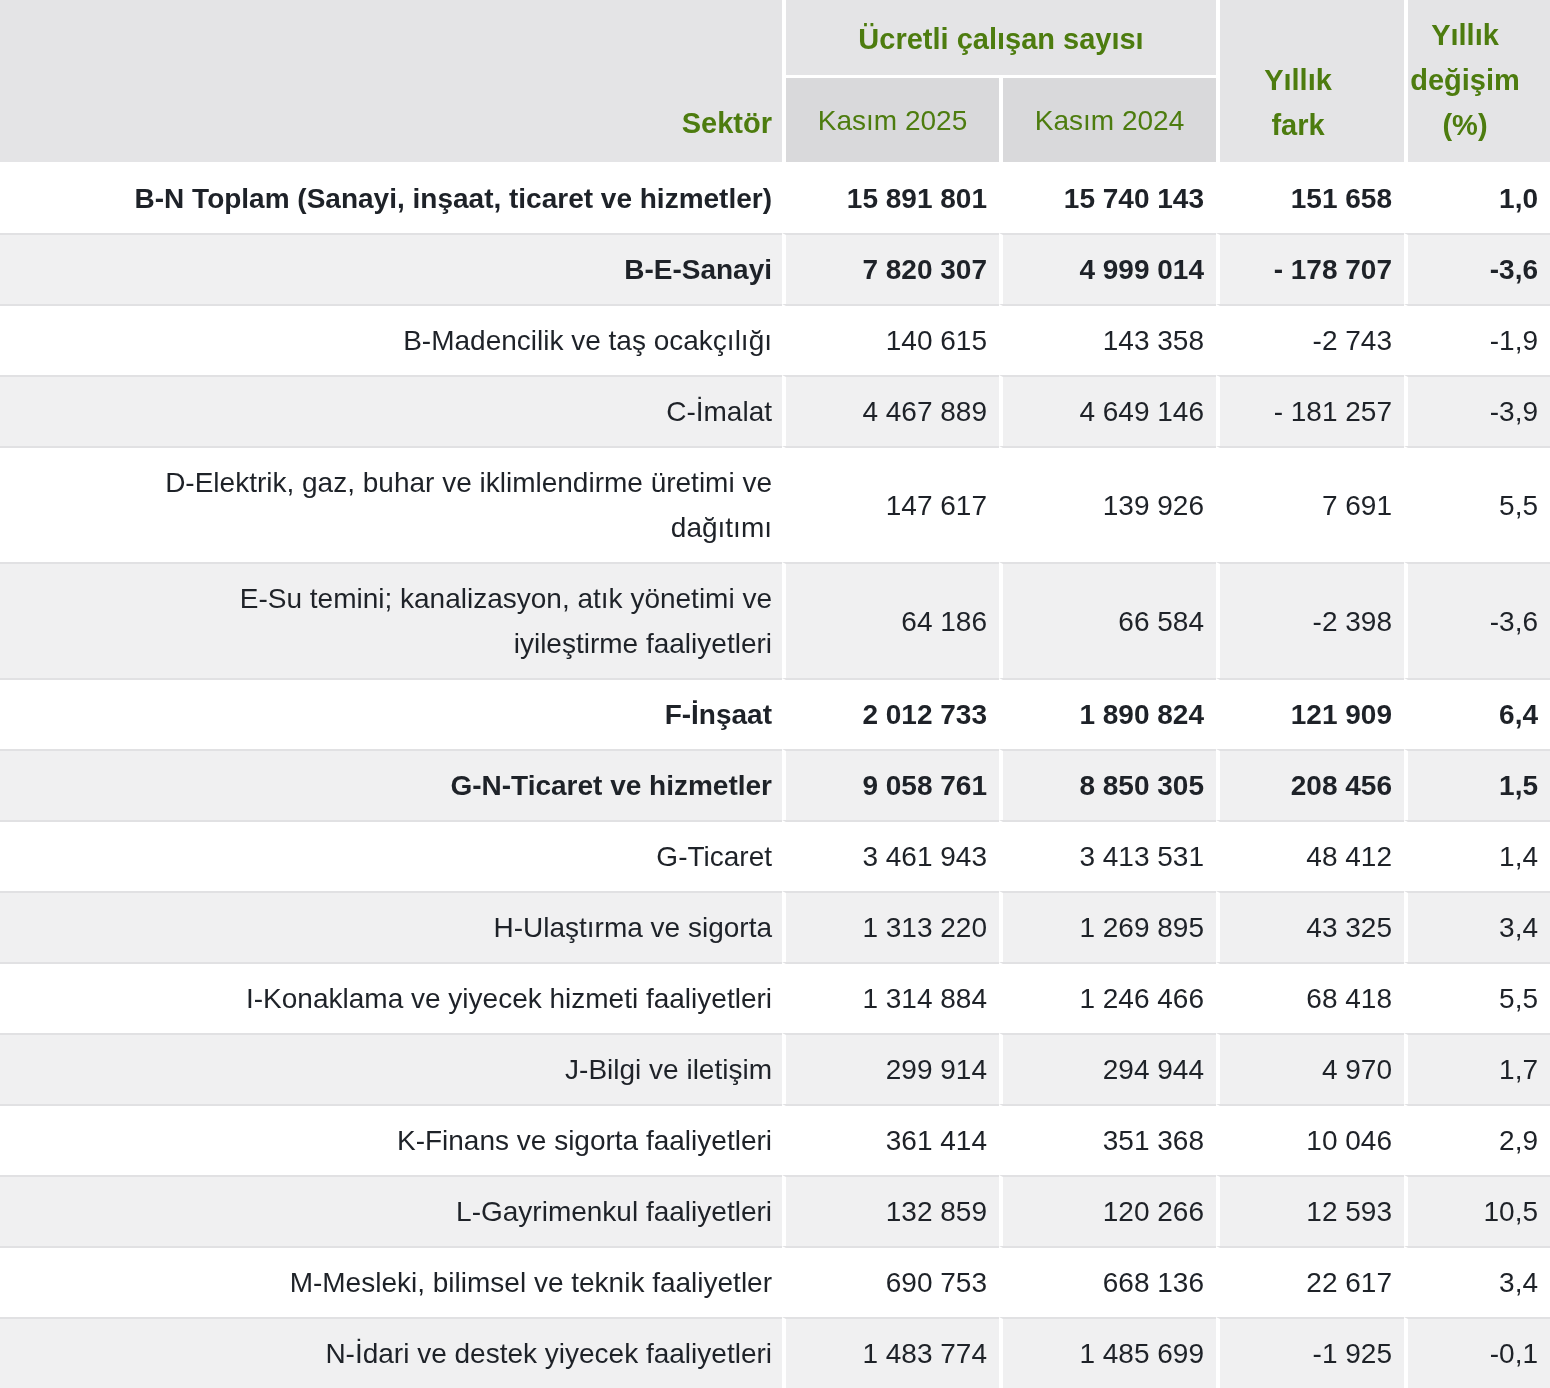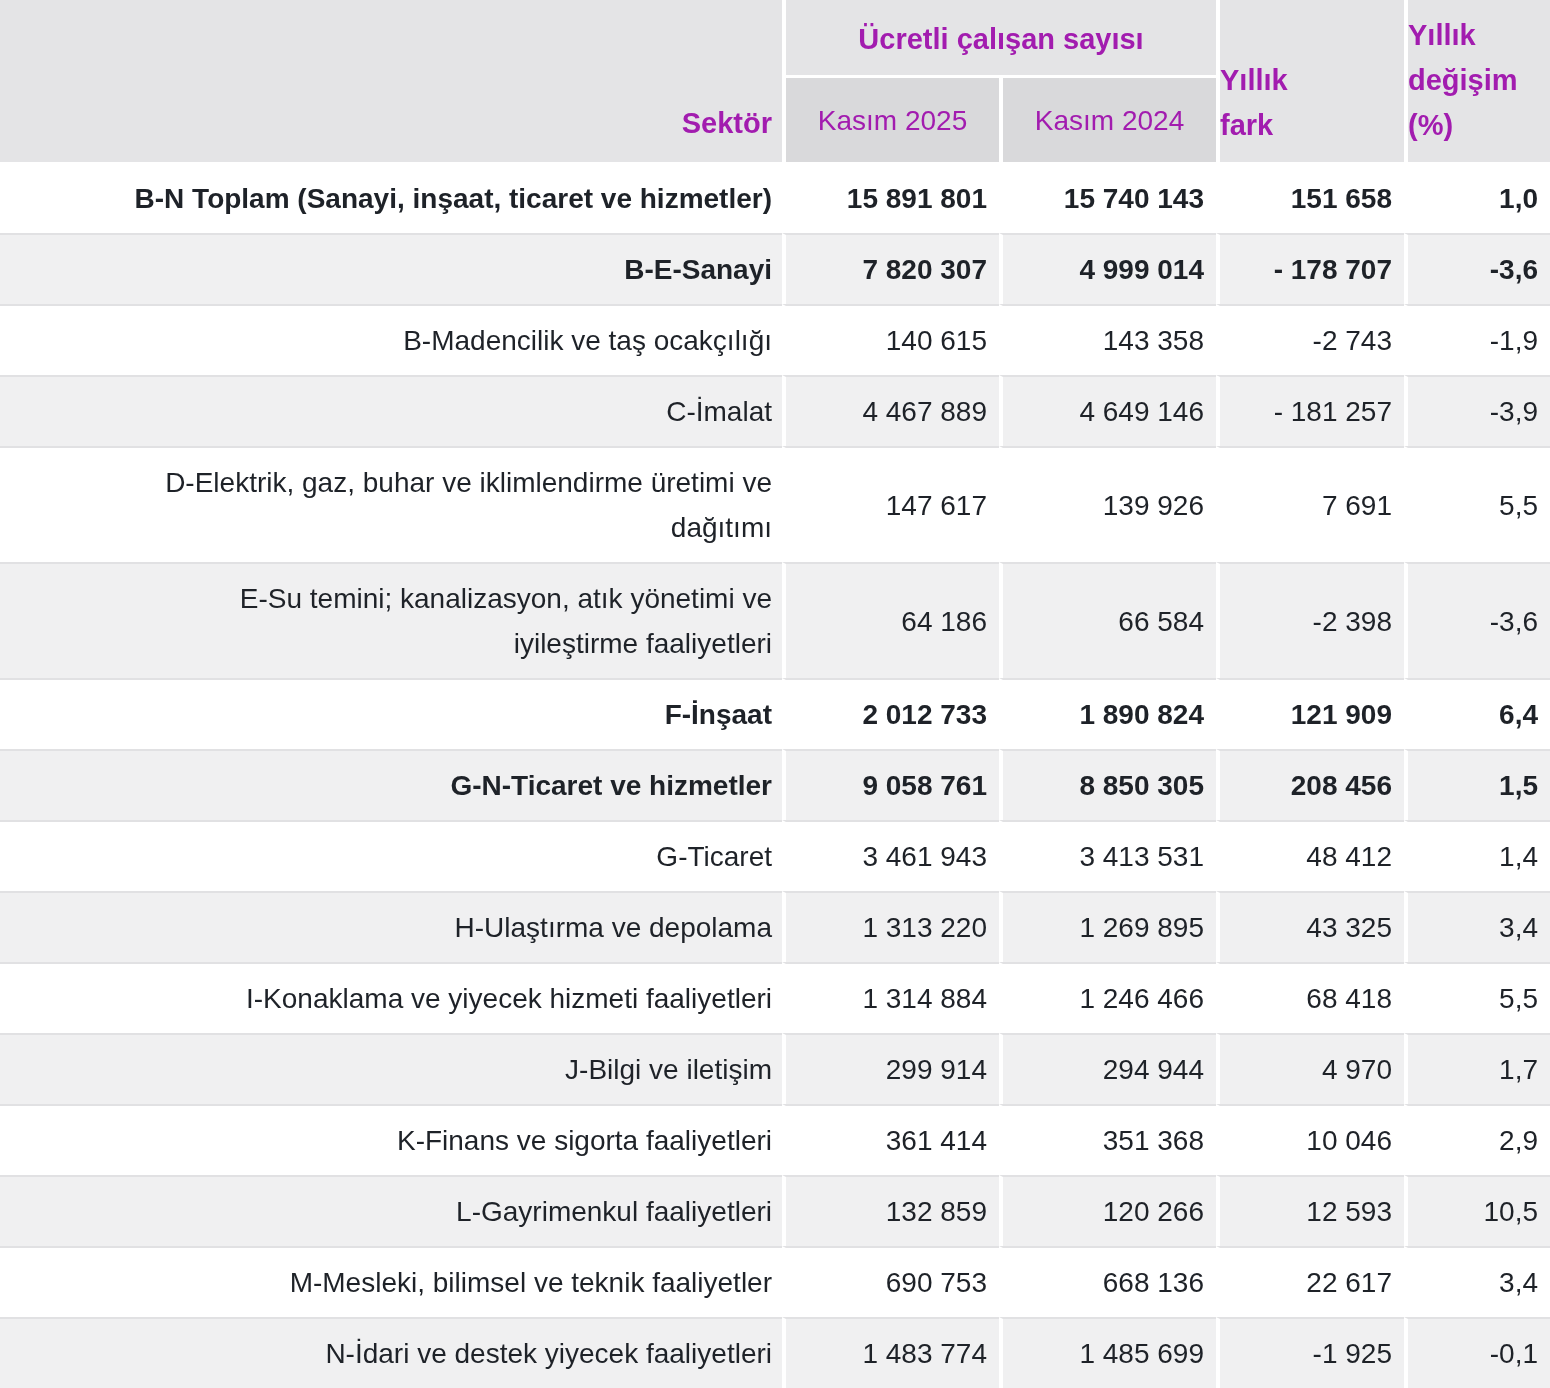--- a/index.html
+++ b/index.html
@@ -19,21 +19,21 @@
     table-layout: fixed;
   }
   th, td { box-sizing: border-box; }
 
   
   thead th {
     background: #e4e4e6;
     font-weight: 700;
     font-size: 29px;
     line-height: 45px;
-    color: #a21caf;
+    color: #4d7c0f;
   }
   thead tr.h1 { height: 78px; }
   thead tr.h2 { height: 84px; }
   th.sector-h {
     text-align: right;
     vertical-align: bottom;
     padding: 0 10px 16px 8px;
   }
   th.group-h {
     text-align: center;
@@ -41,21 +41,21 @@
     border-bottom: 3px solid #ffffff;
     padding-top: 4px;
   }
   th.sub {
     background: #d9d9db;
     font-weight: 400;
     font-size: 28px;
     vertical-align: middle;
   }
   th.right-h {
-    text-align: left;
+    text-align: center;
     vertical-align: bottom;
     padding: 0 28px 14px 0;
     white-space: pre-line;
   }
 
   
   tbody td {
     font-size: 28px;
     line-height: 45px;
     border-top: 2px solid #e1e1e3;
@@ -162,21 +162,21 @@
         <td class="num gapL">1,5</td>
       </tr>
       <tr class="">
         <td class="sector">G-Ticaret</td>
         <td class="num gapL">3 461 943</td>
         <td class="num gapL">3 413 531</td>
         <td class="num gapL">48 412</td>
         <td class="num gapL">1,4</td>
       </tr>
       <tr class="shaded ">
-        <td class="sector">H-Ulaştırma ve depolama</td>
+        <td class="sector">H-Ulaştırma ve sigorta</td>
         <td class="num gapL">1 313 220</td>
         <td class="num gapL">1 269 895</td>
         <td class="num gapL">43 325</td>
         <td class="num gapL">3,4</td>
       </tr>
       <tr class="">
         <td class="sector">I-Konaklama ve yiyecek hizmeti faaliyetleri</td>
         <td class="num gapL">1 314 884</td>
         <td class="num gapL">1 246 466</td>
         <td class="num gapL">68 418</td>

